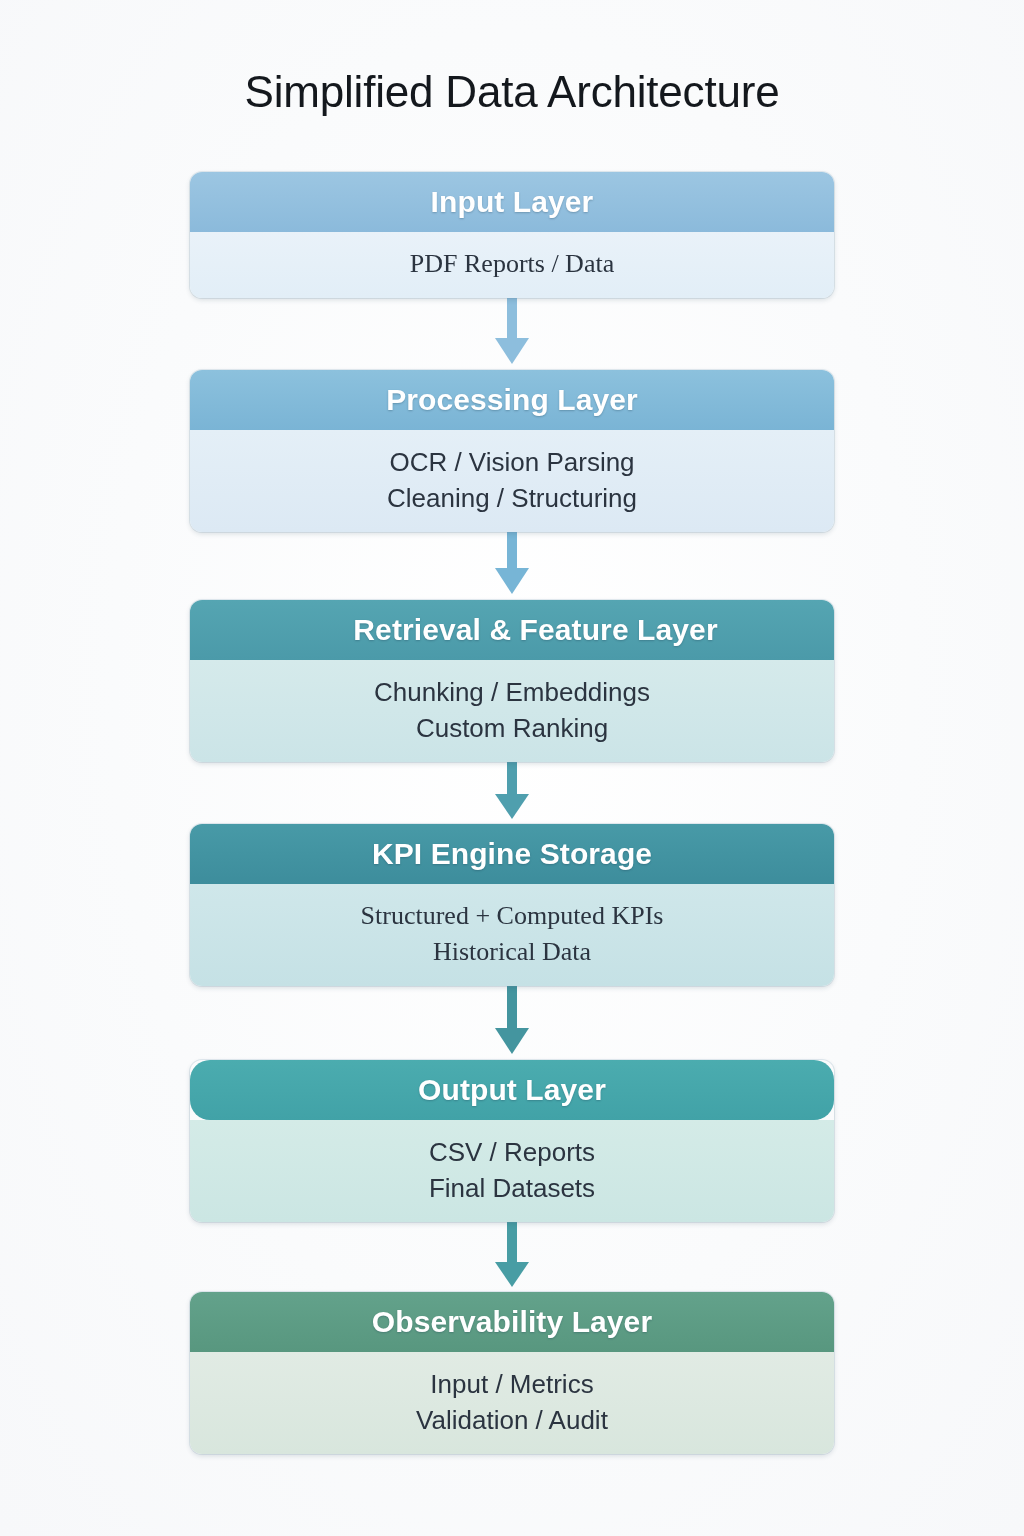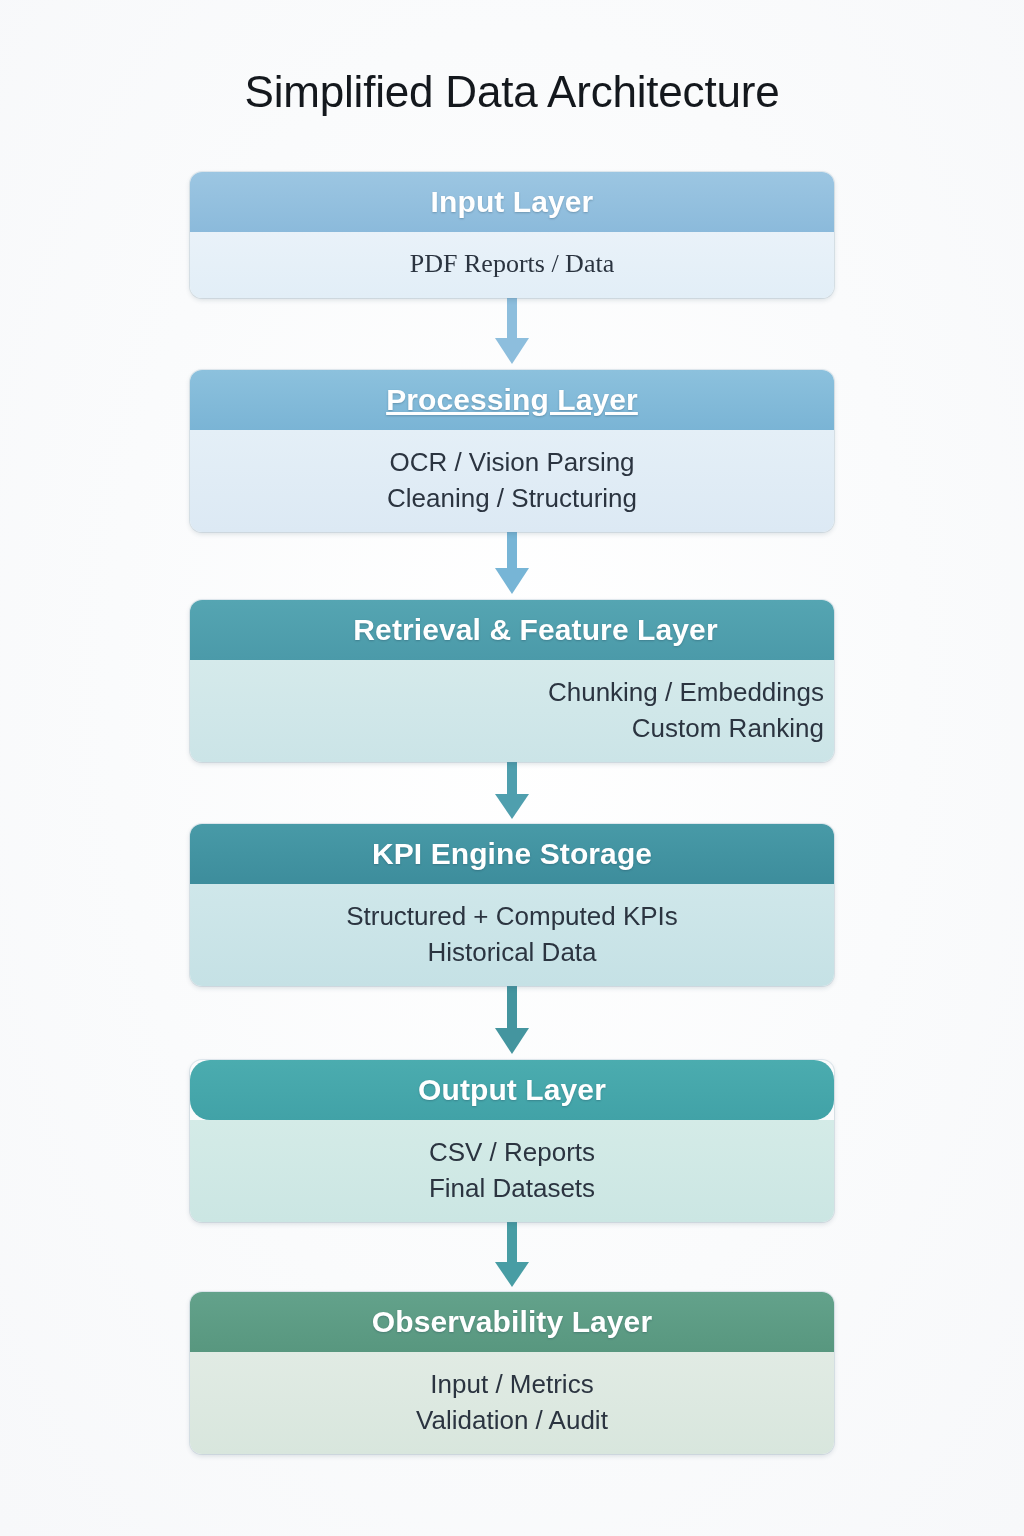--- a/index.html
+++ b/index.html
@@ -65,28 +65,28 @@
   }
   .node-body .line {
     display: block;
     white-space: nowrap;
   }
 
   
   .n1 .node-header { background: linear-gradient(180deg,#9cc6e2 0%,#8bbadb 100%); }
   .n1 .node-body   { background: linear-gradient(180deg,#e9f2f9 0%,#e2eef7 100%); font-family: Liberation Serif, serif; }
 
-  .n2 .node-header { background: linear-gradient(180deg,#8cc1dd 0%,#7ab4d5 100%); text-decoration: underline; }
+  .n2 .node-header { background: linear-gradient(180deg,#8cc1dd 0%,#7ab4d5 100%); }
   .n2 .node-body   { background: linear-gradient(180deg,#e4eff7 0%,#dce9f4 100%); }
 
   .n3 .node-header { background: linear-gradient(180deg,#55a5b2 0%,#4b9aa9 100%); padding-left: 47px; }
-  .n3 .node-body   { background: linear-gradient(180deg,#d5eaeb 0%,#cbe4e7 100%); text-align: right; }
+  .n3 .node-body   { background: linear-gradient(180deg,#d5eaeb 0%,#cbe4e7 100%); }
 
   .n4 .node-header { background: linear-gradient(180deg,#489aa7 0%,#3d8d9c 100%); }
-  .n4 .node-body   { background: linear-gradient(180deg,#cfe7ea 0%,#c5e1e5 100%); }
+  .n4 .node-body   { background: linear-gradient(180deg,#cfe7ea 0%,#c5e1e5 100%); font-family: Liberation Serif, serif; }
 
   .n5 .node-header { background: linear-gradient(180deg,#4bacaf 0%,#41a2a7 100%); border-radius: 20px; }
   .n5 .node-body   { background: linear-gradient(180deg,#d4ebe7 0%,#cbe6e3 100%); }
 
   .n6 .node-header { background: linear-gradient(180deg,#63a28b 0%,#58977f 100%); }
   .n6 .node-body   { background: linear-gradient(180deg,#e1ebe4 0%,#d8e6dd 100%); }
 
   
   .connector {
     width: 644px;

